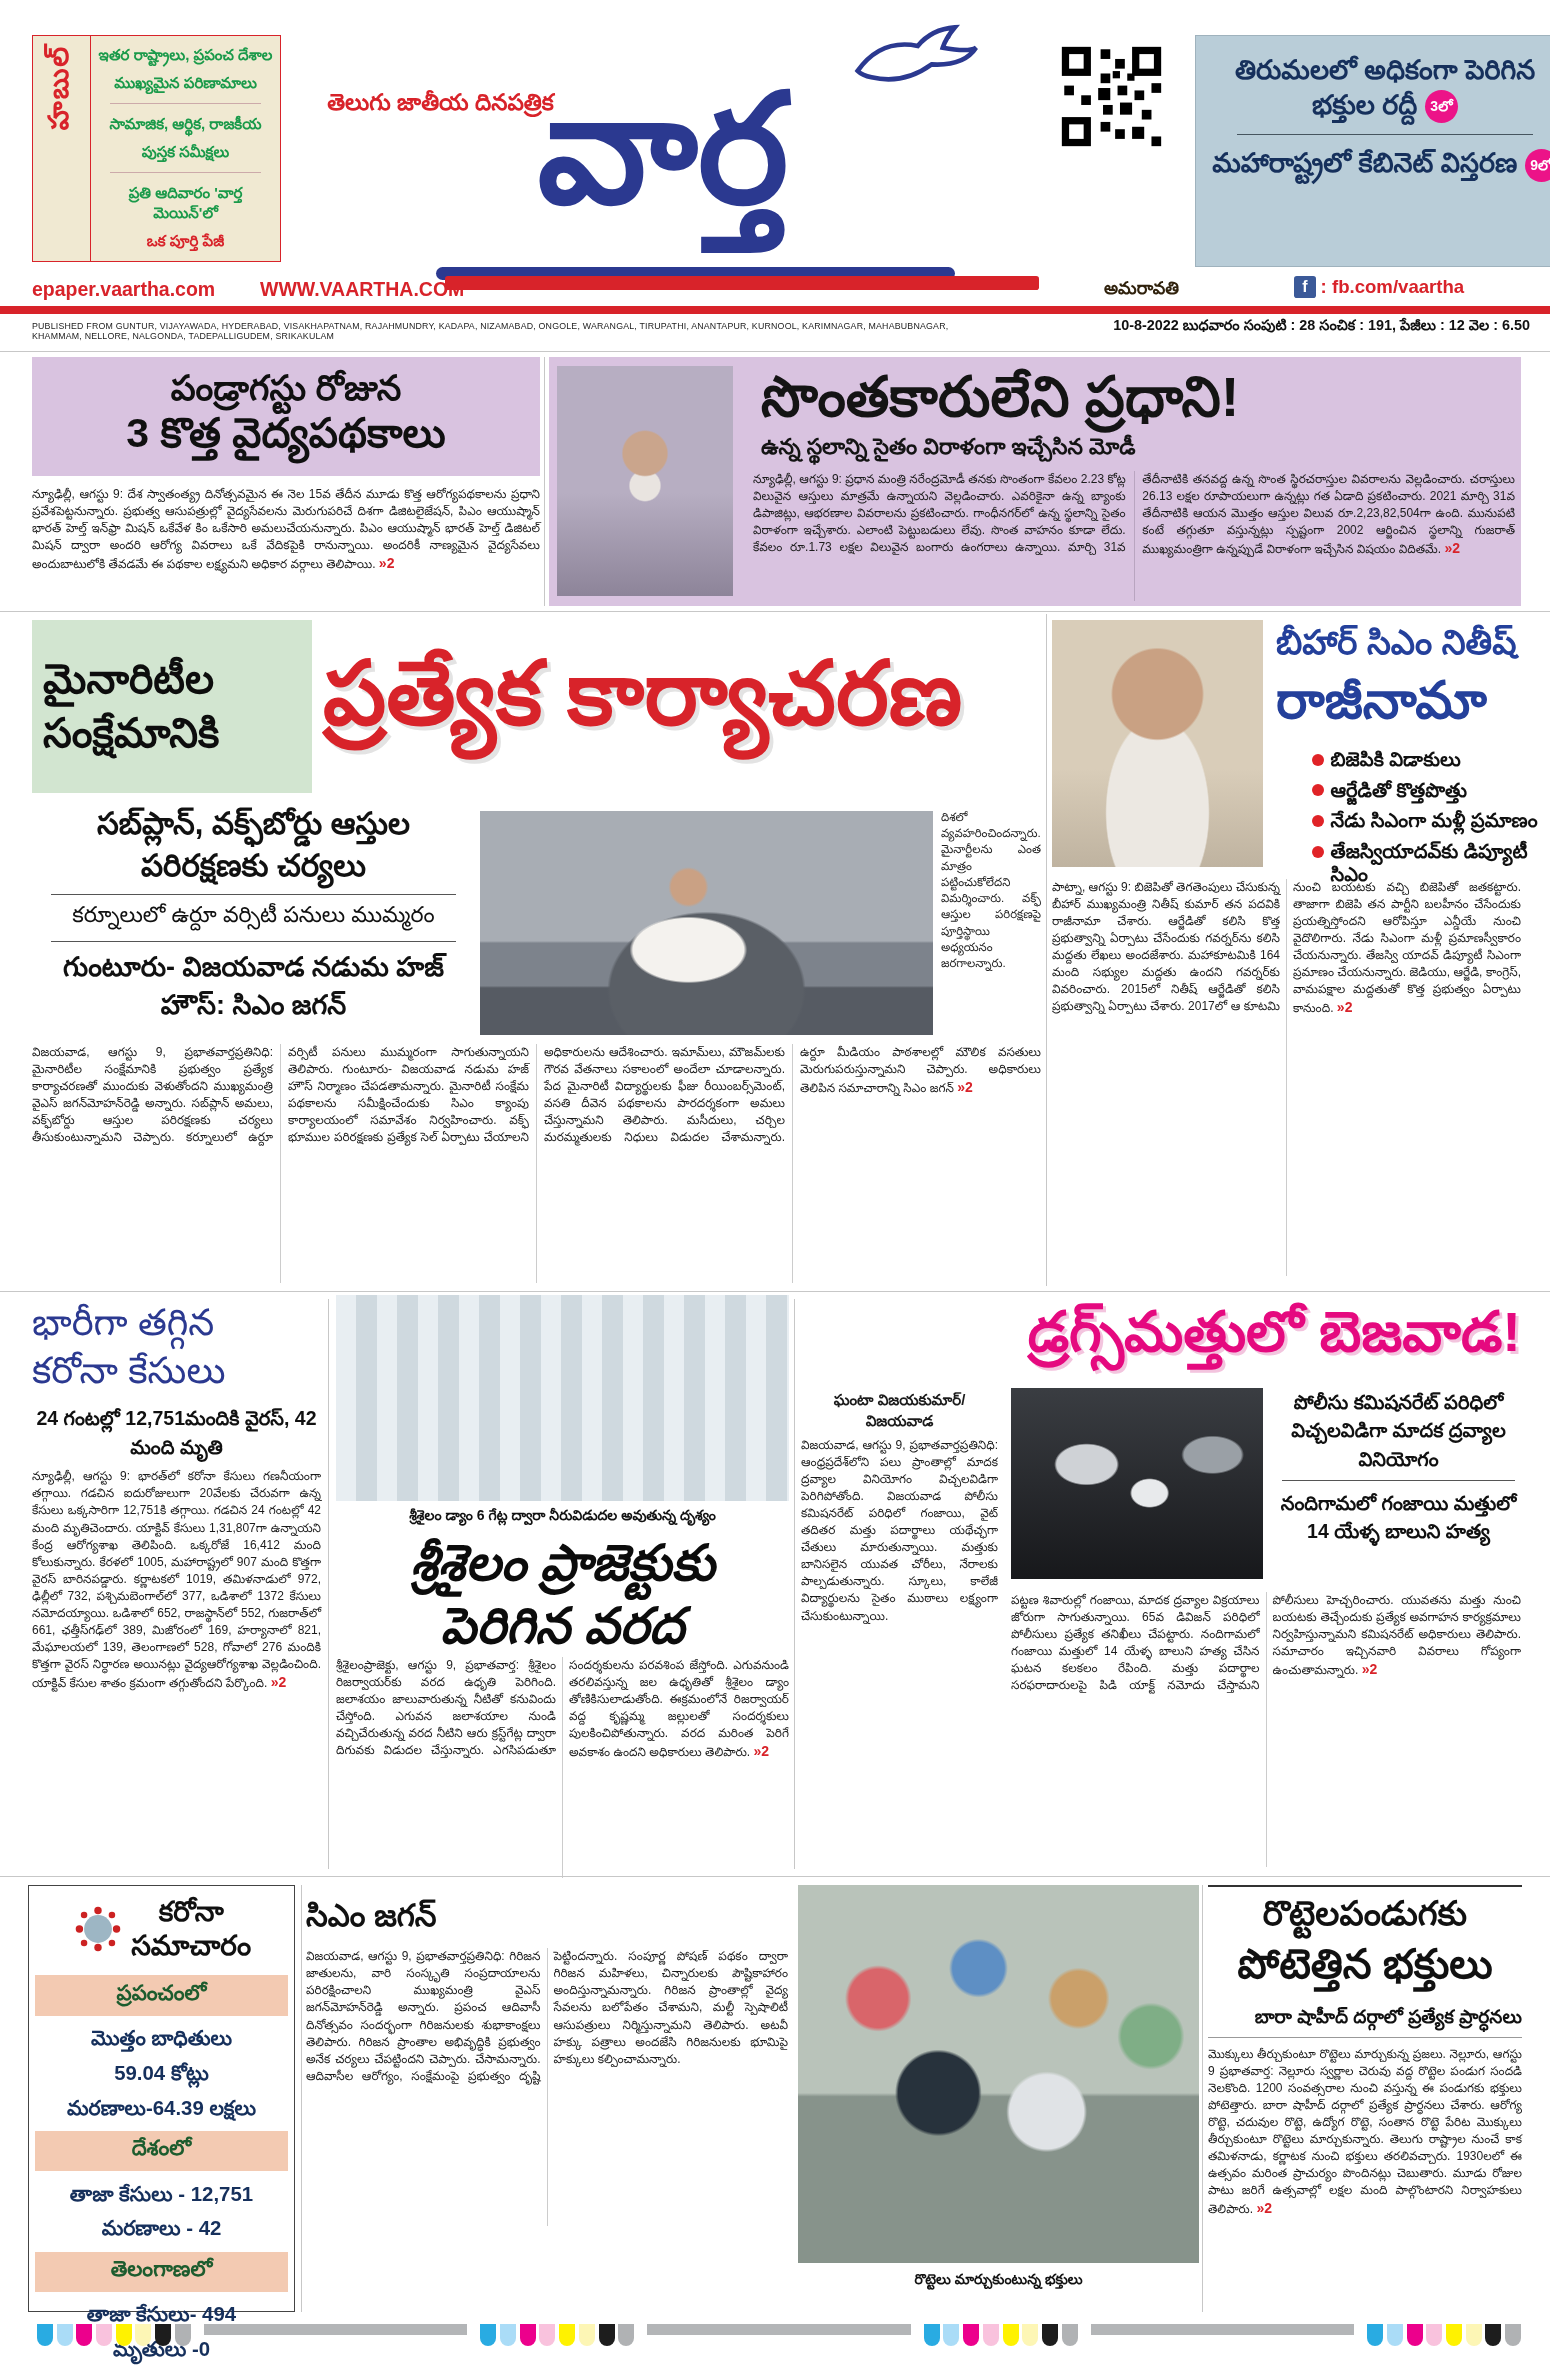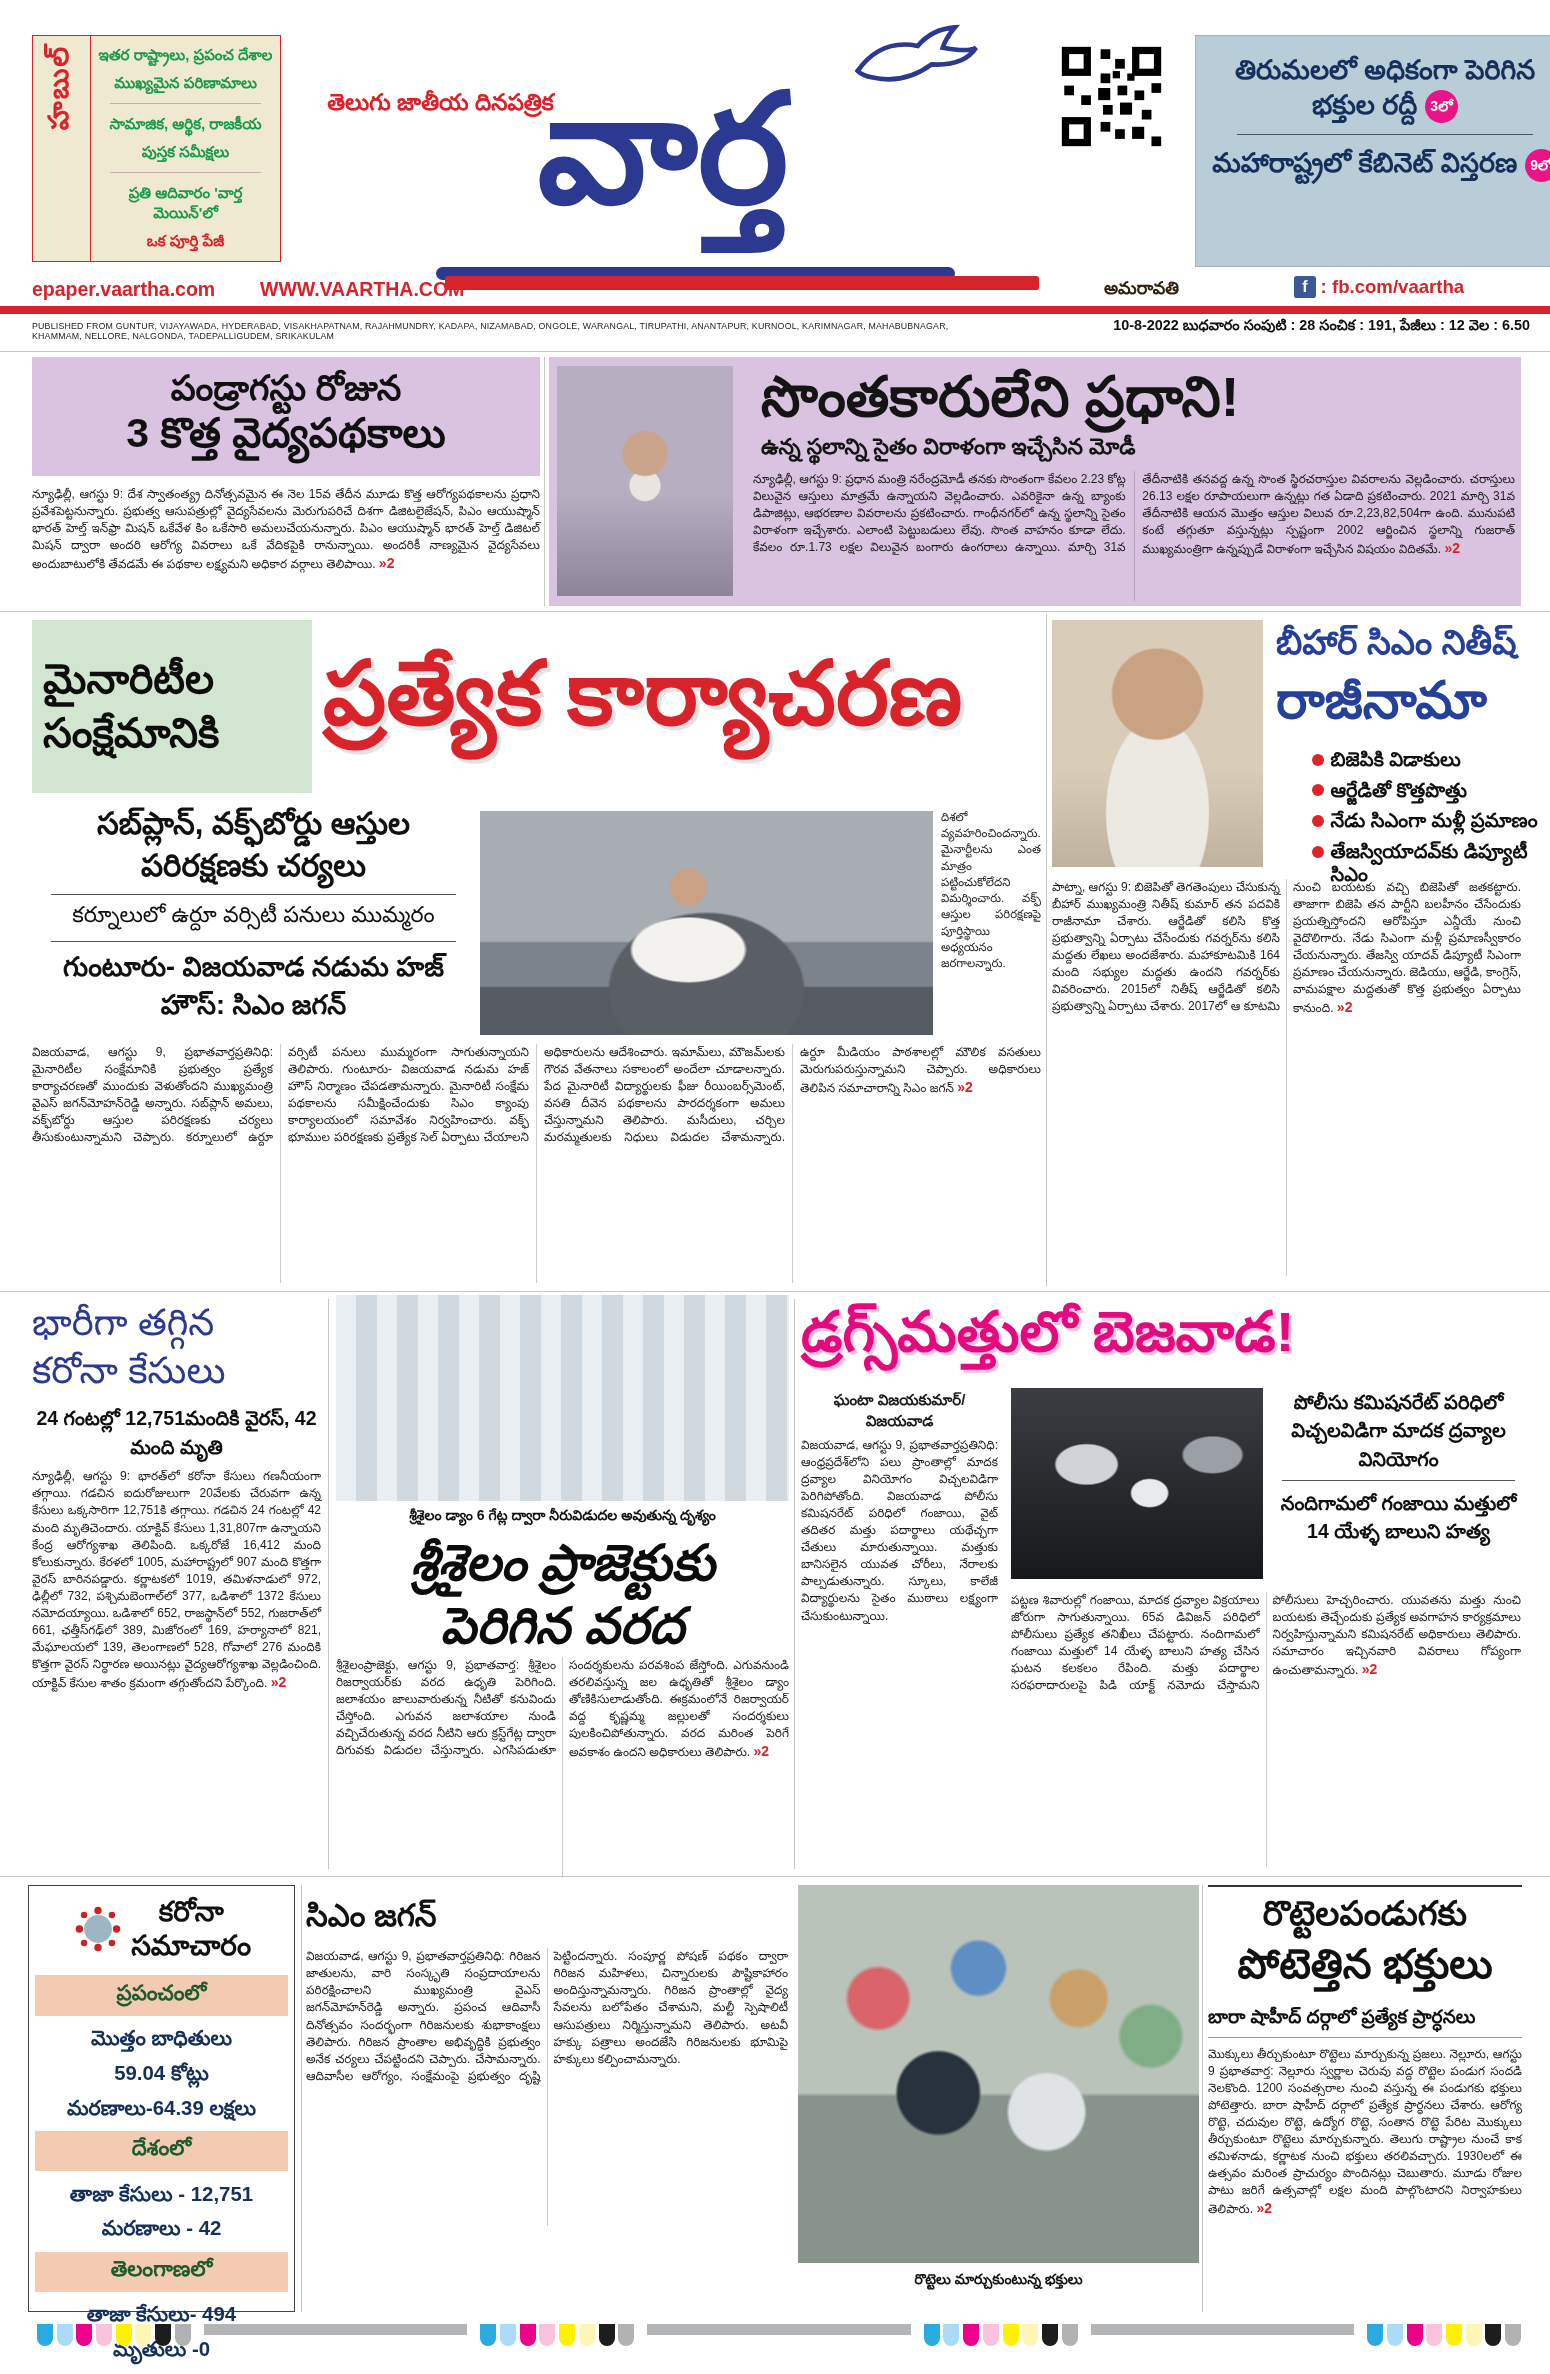--- a/index.html
+++ b/index.html
@@ -99,21 +99,21 @@
   .covid-sub{font-size:19.5px;font-weight:bold;text-align:center;margin:9.3px 0 7.4px;line-height:1.45}
   .a-sri{left:336px;top:1295px;width:453px;height:573px}
   .dam-photo{width:453px;height:206px;background:
       repeating-linear-gradient(90deg, #e8eef2 0 20.4px, #cfd9df 20.4px 41px),
       linear-gradient(#5d7350 0 26%, #8a8f86 27% 45%, #aeb6ba 46% 60%, #e4ebee 61% 100%)}
   .dam-cap{font-size:14px;font-weight:bold;text-align:center;margin:5.6px 0}
   .sri-h{font-size:50px;font-weight:bold;text-align:center;line-height:1.25;color:#0c0c0c;font-style:italic}
   .sri-band{background:var(--green-band);color:#fff;font-size:26px;font-weight:bold;text-align:center;padding:7.4px 0;margin:9.3px 0}
   .sri-body{column-count:2;column-gap:13px;column-rule:0.9px solid #ccc;height:221px;overflow:hidden}
   .a-drugs{left:801px;top:1299px;width:720px;height:570px}
-  .drugs-h{font-size:56px;font-weight:bold;color:var(--magenta);text-align:left;text-shadow:2.8px 2.8px 0 #f3c4de}
+  .drugs-h{font-size:56px;font-weight:bold;color:var(--magenta);text-align:right;text-shadow:2.8px 2.8px 0 #f3c4de}
   .drugs-col1{left:801px;top:1389px;width:197px;height:477px;overflow:hidden}
   .byline{font-size:15px;font-weight:bold;text-align:center;margin-bottom:5.6px}
   .drugs-photo{left:1011px;top:1388px;width:252px;height:191px;background:
       radial-gradient(ellipse at 30% 40%, #cfd2d6 0 12%, transparent 13%),
       radial-gradient(ellipse at 55% 55%, #e8eaec 0 9%, transparent 10%),
       radial-gradient(ellipse at 80% 35%, #9aa0a6 0 10%, transparent 11%),
       linear-gradient(#3a3d42, #17181b)}
   .drugs-subcol{left:1276px;top:1388px;width:245px;text-align:center}
   .dsc1{font-size:19.5px;font-weight:bold;line-height:1.45}
   .dsc-hr{border:0;border-top:1.9px solid #555;margin:7.4px 5.6px}
@@ -134,21 +134,21 @@
       radial-gradient(circle at 45% 22%, #5e8fc4 0 7%, transparent 8%),
       radial-gradient(circle at 70% 30%, #caa06a 0 7%, transparent 8%),
       radial-gradient(circle at 88% 40%, #7fae86 0 7%, transparent 8%),
       radial-gradient(circle at 35% 55%, #27323c 0 12%, transparent 13%),
       radial-gradient(circle at 62% 60%, #e0e3e6 0 11%, transparent 12%),
       linear-gradient(#b9c3ba 0 55%, #87938b 56% 100%)}
   .dev-cap{left:798px;top:2271px;width:401px;font-size:14px;font-weight:bold;text-align:center}
   .a-rotte{left:1208px;top:1885px;width:314px;height:427px;border-top:2.8px solid #333;padding-top:7.4px}
   .rotte-h1{font-size:34px;font-weight:bold;text-align:center}
   .rotte-h2{font-size:41px;font-weight:bold;text-align:center}
-  .rotte-sub{font-size:18.6px;font-weight:bold;text-align:left;margin:7.4px 0;border-bottom:0.9px solid #999;padding-bottom:5.6px}
+  .rotte-sub{font-size:18.6px;font-weight:bold;text-align:right;margin:7.4px 0;border-bottom:0.9px solid #999;padding-bottom:5.6px}
 
   
   .reg-strip{left:37px;top:2324px;width:1484px;height:24px;display:flex;align-items:flex-start;gap:13px}
   .dots{display:flex;gap:3.7px}
   .dot{width:16px;height:22px;border-radius:0 0 8.3px 8.3px}
   .d1{background:#29abe2}.d2{background:#aadcf7}.d3{background:#ec008c}.d4{background:#f9c2dd}
   .d5{background:#fff200}.d6{background:#fdf6b5}.d7{background:#1d1d1d}.d8{background:#b0b2b4}
   .bar{flex:1;height:11px;background:#b3b5b7}
 </style>
 </head>

